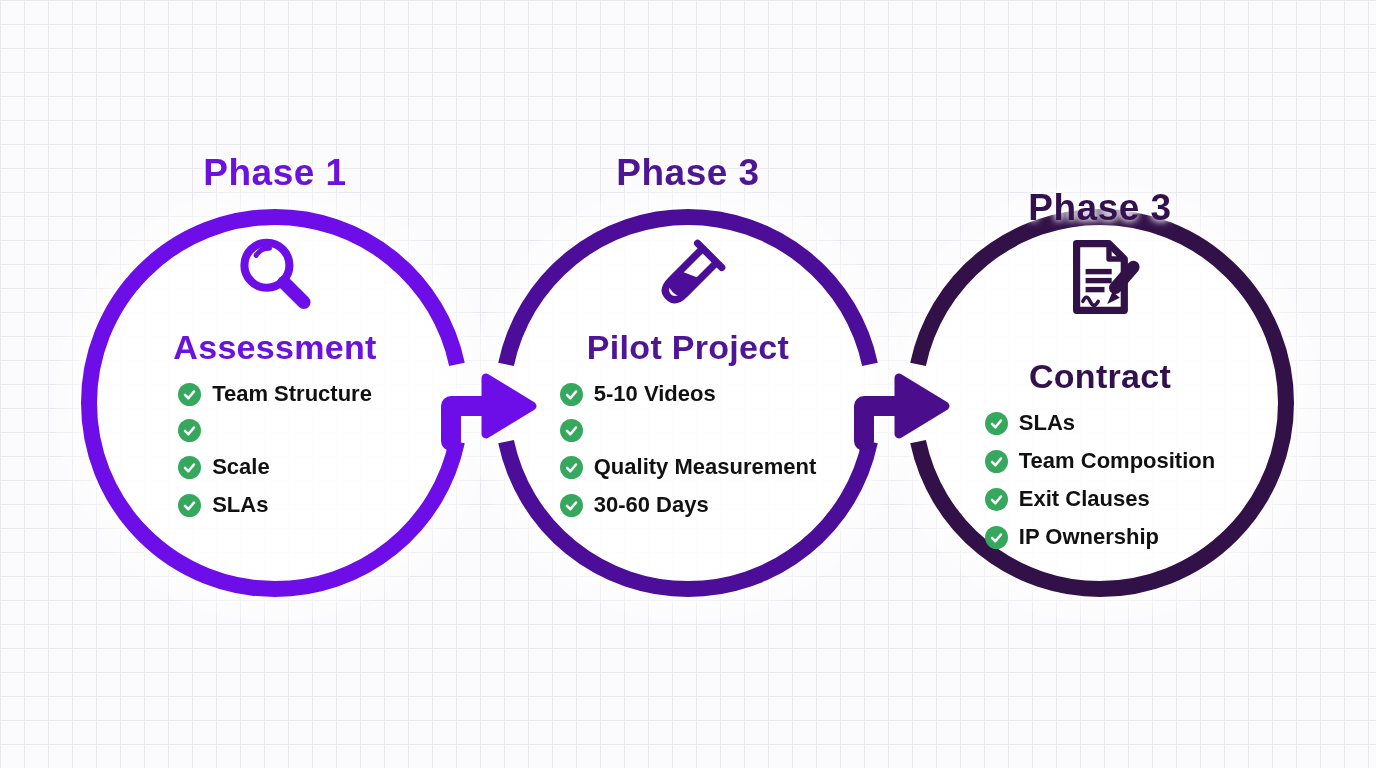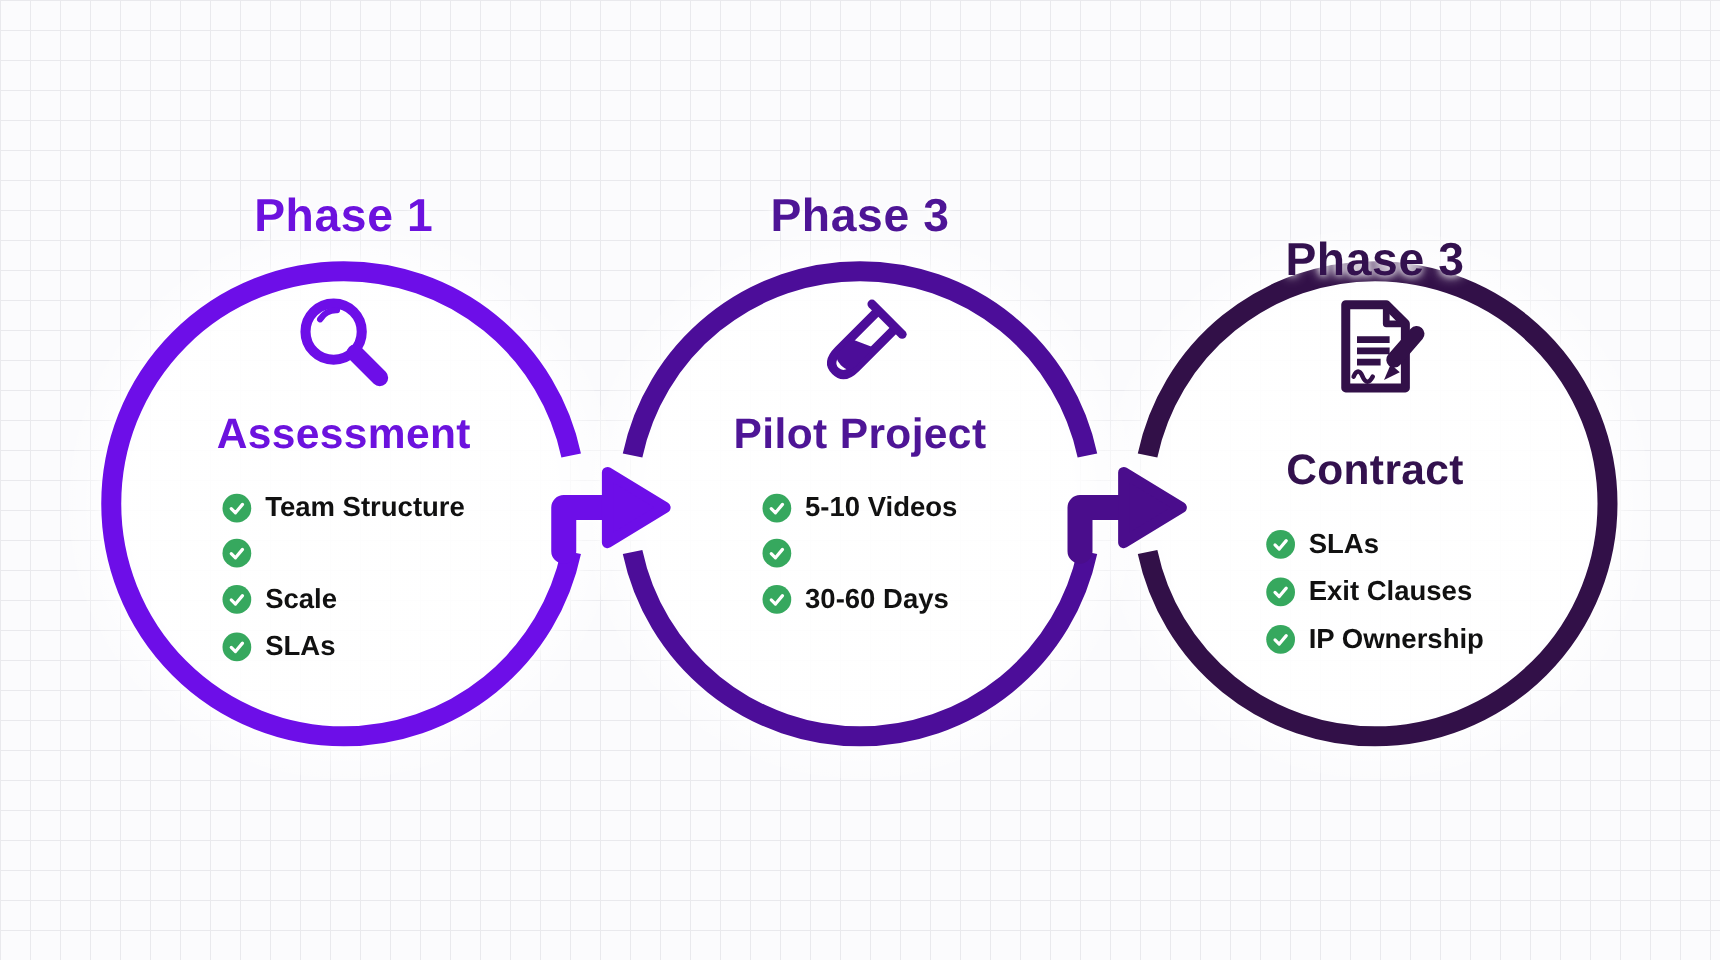--- a/index.html
+++ b/index.html
@@ -28,21 +28,21 @@
   }
   .phase-content{
     position:absolute;top:232px;width:340px;text-align:center;
   }
   .phase-icon{display:block;margin:0 auto;}
   .circle-title{
     font-size:34px;font-weight:700;margin-top:6px;letter-spacing:.3px;
     text-shadow:0 0 6px #fff,0 0 10px #fff;
   }
   ul.checklist{
-    list-style:none;margin:26px auto 0;padding:0;width:fit-content;text-align:left;
+    list-style:none;margin:14px auto 0;padding:0;width:fit-content;text-align:left;
   }
   ul.checklist li{
     display:flex;align-items:center;gap:11px;margin-bottom:12px;
     font-size:22px;font-weight:600;color:#111111;
     text-shadow:0 0 5px #fff,0 0 8px #fff;
   }
   .check{
     width:23px;height:23px;border-radius:50%;background:#36A85E;
     display:inline-flex;align-items:center;justify-content:center;flex:0 0 23px;
   }
@@ -145,20 +145,28 @@
             <path d="M4 10.5 L8.5 15 L16 6" stroke="#fff" stroke-width="3.4" fill="none" stroke-linecap="round" stroke-linejoin="round"></path>
           </svg>
       </span>
     </li>
     <li>
       <span class="check">
         <svg width="15" height="15" viewBox="0 0 20 20">
             <path d="M4 10.5 L8.5 15 L16 6" stroke="#fff" stroke-width="3.4" fill="none" stroke-linecap="round" stroke-linejoin="round"></path>
           </svg>
       </span>
+      <span>Quality Measurement</span>
+    </li>
+    <li>
+      <span class="check">
+        <svg width="15" height="15" viewBox="0 0 20 20">
+            <path d="M4 10.5 L8.5 15 L16 6" stroke="#fff" stroke-width="3.4" fill="none" stroke-linecap="round" stroke-linejoin="round"></path>
+          </svg>
+      </span>
       <span>30-60 Days</span>
     </li>
   </ul>
 </div>
 
 <div class="phase-content p3" style="left:930px;">
   <svg class="phase-icon" width="92" height="90" viewBox="0 0 100 100">
     <g stroke="#321048" fill="none">
       <path d="M24 13 H60 L77 30 V87 H24 Z" stroke-width="8" stroke-linejoin="round"></path>
       <path d="M60 13 V30 H77" stroke-width="6" stroke-linejoin="round"></path>
@@ -181,20 +189,28 @@
           </svg>
       </span>
       <span>SLAs</span>
     </li>
     <li>
       <span class="check">
         <svg width="15" height="15" viewBox="0 0 20 20">
             <path d="M4 10.5 L8.5 15 L16 6" stroke="#fff" stroke-width="3.4" fill="none" stroke-linecap="round" stroke-linejoin="round"></path>
           </svg>
       </span>
+      <span>Team Composition</span>
+    </li>
+    <li>
+      <span class="check">
+        <svg width="15" height="15" viewBox="0 0 20 20">
+            <path d="M4 10.5 L8.5 15 L16 6" stroke="#fff" stroke-width="3.4" fill="none" stroke-linecap="round" stroke-linejoin="round"></path>
+          </svg>
+      </span>
       <span>Exit Clauses</span>
     </li>
     <li>
       <span class="check">
         <svg width="15" height="15" viewBox="0 0 20 20">
             <path d="M4 10.5 L8.5 15 L16 6" stroke="#fff" stroke-width="3.4" fill="none" stroke-linecap="round" stroke-linejoin="round"></path>
           </svg>
       </span>
       <span>IP Ownership</span>
     </li>

